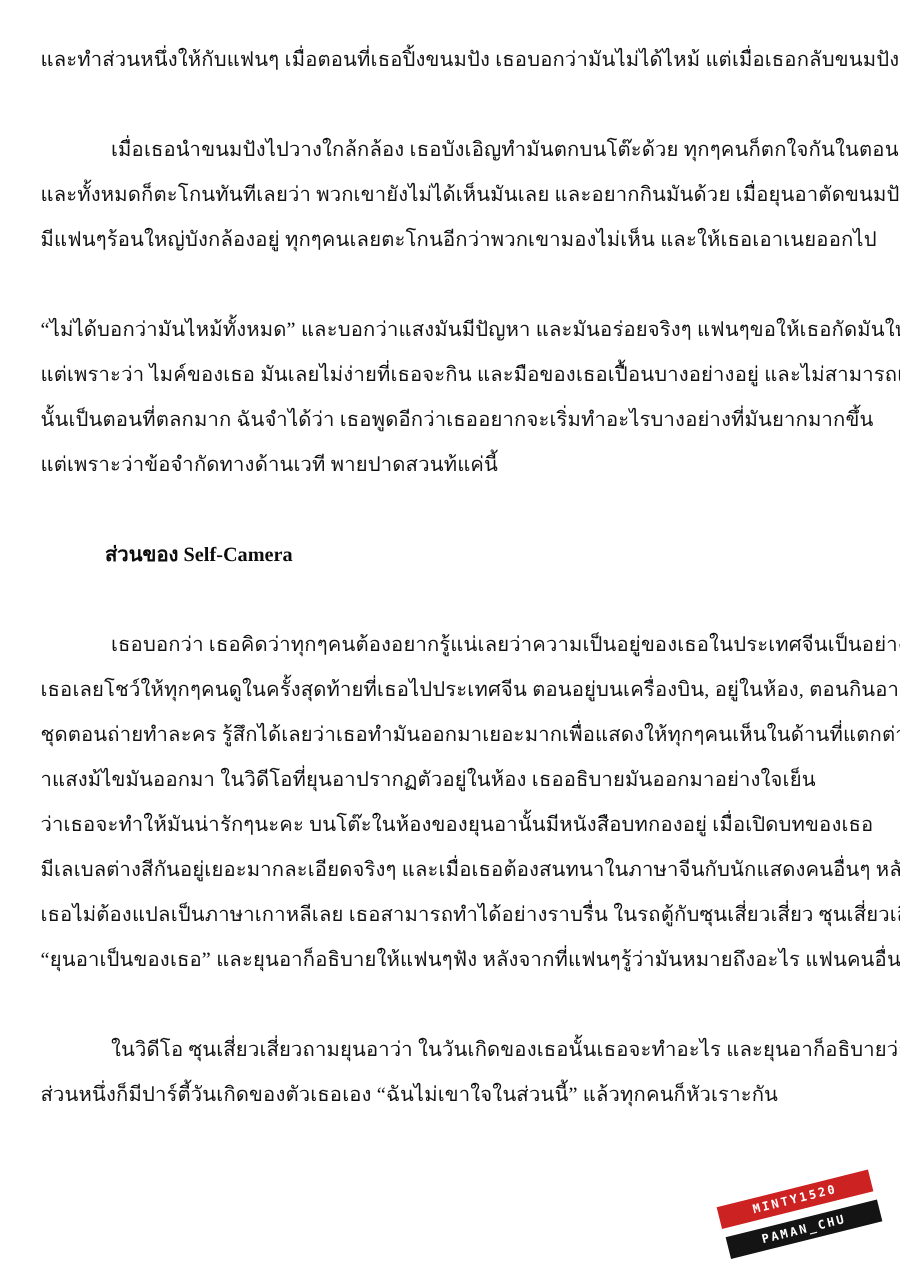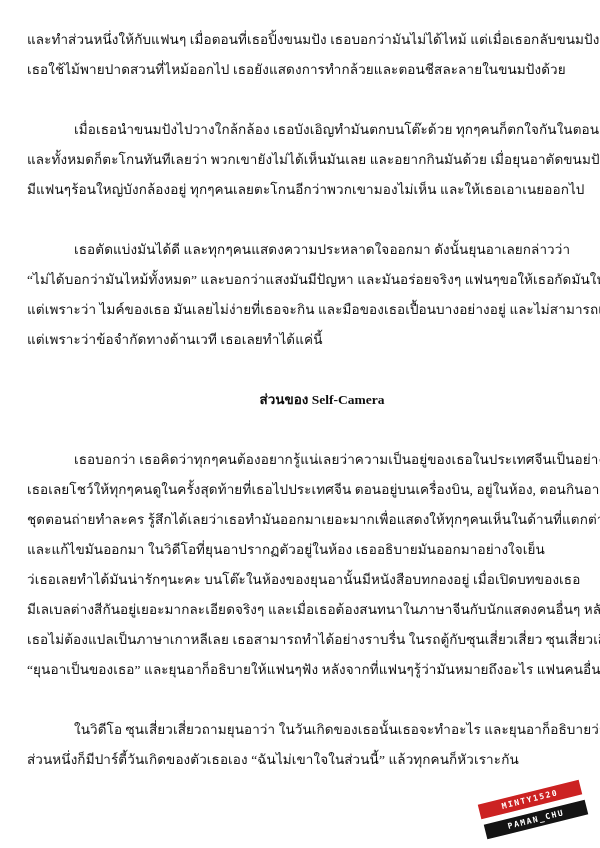--- a/index.html
+++ b/index.html
@@ -60,21 +60,20 @@
   .heading {
     display: block;
     font-size: 13.5px;
     line-height: 30px;
     height: 30px;
     font-weight: bold;
     padding-left: 43px;
     white-space: nowrap;
     color: #0d0d0d;
     font-family: "Liberation Serif", "DejaVu Serif", serif;
-    text-align: center;
   }
 
   
   #watermark {
     position: absolute;
     left: 474px;
     top: 783px;
     width: 118px;
     height: 62px;
     pointer-events: none;
@@ -112,44 +111,43 @@
   }
 </style>
 </head>
 <body>
 
 <div id="page">
 
   <div id="doc-body">
       <div class="para">
         <span class="line">และทำส่วนหนึ่งให้กับแฟนๆ เมื่อตอนที่เธอปิ้งขนมปัง เธอบอกว่ามันไม่ได้ไหม้ แต่เมื่อเธอกลับขนมปัง</span>
-        <span class="line">เธอใช้ไม้พายปาดสวนที่ไหม้ออกไป เธอยังแสดงการทำกล้วยและตอนชีสละลายในขนมปังด้วย</span>
       </div>
       <div class="line blank"></div>
       <div class="para">
         <span class="line indent">เมื่อเธอนำขนมปังไปวางใกล้กล้อง เธอบังเอิญทำมันตกบนโต๊ะด้วย ทุกๆคนก็ตกใจกันในตอนเริ่ม</span>
         <span class="line">และทั้งหมดก็ตะโกนทันทีเลยว่า พวกเขายังไม่ได้เห็นมันเลย และอยากกินมันด้วย  เมื่อยุนอาตัดขนมปัง</span>
         <span class="line">มีแฟนๆร้อนใหญ่บังกล้องอยู่ ทุกๆคนเลยตะโกนอีกว่าพวกเขามองไม่เห็น และให้เธอเอาเนยออกไป</span>
       </div>
       <div class="line blank"></div>
       <div class="para">
-        <span class="line indent">เธอตัดแบ่งมันได้ดี และทุกๆคนแสดงความประหลาดใจออกมา ดังนั้นยุนอาเลยกล่าวว่า</span>
         <span class="line">“ไม่ได้บอกว่ามันไหม้ทั้งหมด” และบอกว่าแสงมันมีปัญหา และมันอร่อยจริงๆ แฟนๆขอให้เธอกัดมันให้ดูหน่อย</span>
         <span class="line">แต่เพราะว่า ไมค์ของเธอ มันเลยไม่ง่ายที่เธอจะกิน และมือของเธอเปื้อนบางอย่างอยู่ และไม่สามารถเอาไมค์ลงได้</span>
-        <span class="line">แต่เพราะว่าข้อจำกัดทางด้านเวที เธอเลยทำได้แค่นี้</span>
+        <span class="line">นั้นเป็นตอนที่ตลกมาก ฉันจำได้ว่า เธอพูดอีกว่าเธออยากจะเริ่มทำอะไรบางอย่างที่มันยากมากขึ้น</span>
+        <span class="line">แต่เพราะว่าข้อจำกัดทางด้านเวที พายปาดสวนท้แค่นี้</span>
       </div>
       <div class="line blank"></div>
       <div class="heading">ส่วนของ Self-Camera</div>
       <div class="line blank"></div>
       <div class="para">
         <span class="line indent">เธอบอกว่า เธอคิดว่าทุกๆคนต้องอยากรู้แน่เลยว่าความเป็นอยู่ของเธอในประเทศจีนเป็นอย่างไร</span>
         <span class="line">เธอเลยโชว์ให้ทุกๆคนดูในครั้งสุดท้ายที่เธอไปประเทศจีน ตอนอยู่บนเครื่องบิน, อยู่ในห้อง, ตอนกินอาหาร,</span>
         <span class="line">ชุดตอนถ่ายทำละคร รู้สึกได้เลยว่าเธอทำมันออกมาเยอะมากเพื่อแสดงให้ทุกๆคนเห็นในด้านที่แตกต่าง</span>
-        <span class="line">และแก้ไขมันออกมา ในวิดีโอที่ยุนอาปรากฏตัวอยู่ในห้อง เธออธิบายมันออกมาอย่างใจเย็น</span>
-        <span class="line">ว่เธอเลยทำได้มันน่ารักๆนะคะ บนโต๊ะในห้องของยุนอานั้นมีหนังสือบทกองอยู่ เมื่อเปิดบทของเธอ</span>
+        <span class="line">าแสงม้ไขมันออกมา ในวิดีโอที่ยุนอาปรากฏตัวอยู่ในห้อง เธออธิบายมันออกมาอย่างใจเย็น</span>
+        <span class="line">ว่าเธอจะทำให้มันน่ารักๆนะคะ บนโต๊ะในห้องของยุนอานั้นมีหนังสือบทกองอยู่ เมื่อเปิดบทของเธอ</span>
         <span class="line">มีเลเบลต่างสีกันอยู่เยอะมากละเอียดจริงๆ และเมื่อเธอต้องสนทนาในภาษาจีนกับนักแสดงคนอื่นๆ หลังจากนั้น</span>
         <span class="line">เธอไม่ต้องแปลเป็นภาษาเกาหลีเลย เธอสามารถทำได้อย่างราบรื่น ในรถตู้กับซุนเสี่ยวเสี่ยว ซุนเสี่ยวเสี่ยว บอกว่า</span>
         <span class="line">“ยุนอาเป็นของเธอ” และยุนอาก็อธิบายให้แฟนๆฟัง หลังจากที่แฟนๆรู้ว่ามันหมายถึงอะไร แฟนคนอื่นๆ</span>
       </div>
       <div class="line blank"></div>
       <div class="para">
         <span class="line indent">ในวิดีโอ ซุนเสี่ยวเสี่ยวถามยุนอาว่า ในวันเกิดของเธอนั้นเธอจะทำอะไร และยุนอาก็อธิบายว่า</span>
         <span class="line">ส่วนหนึ่งก็มีปาร์ตี้วันเกิดของตัวเธอเอง “ฉันไม่เขาใจในส่วนนี้” แล้วทุกคนก็หัวเราะกัน</span>
       </div>
     </div>

